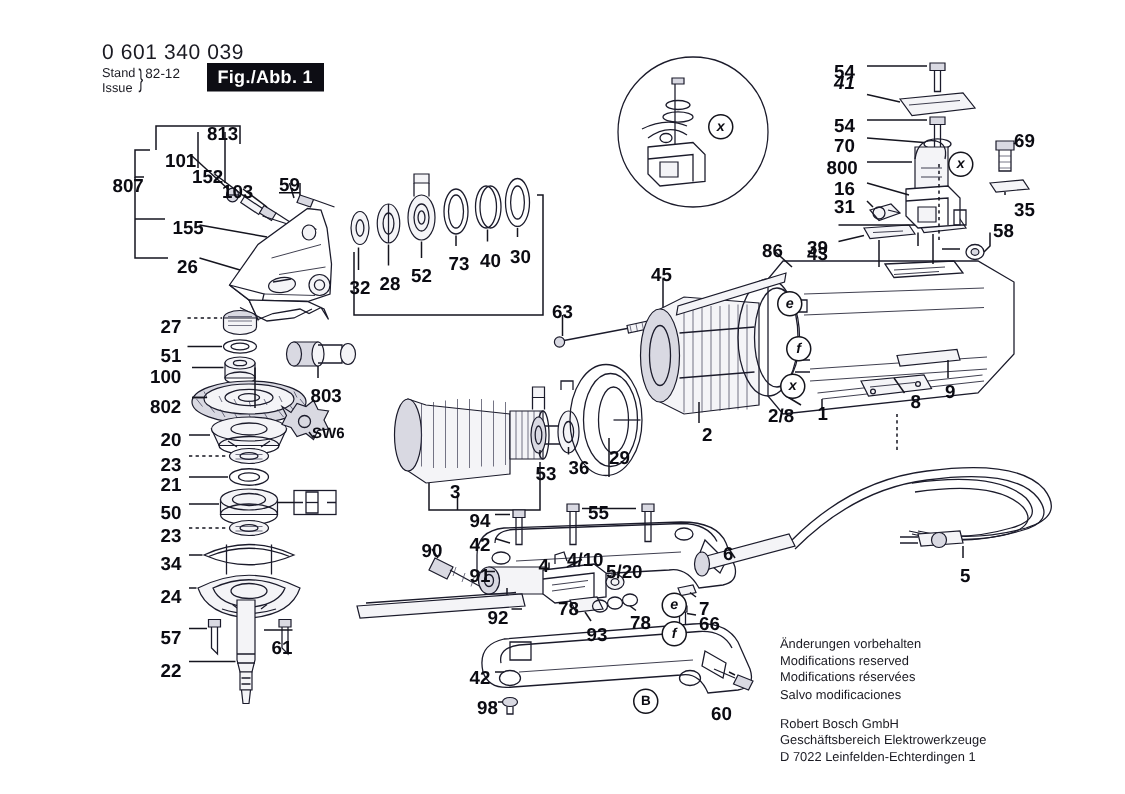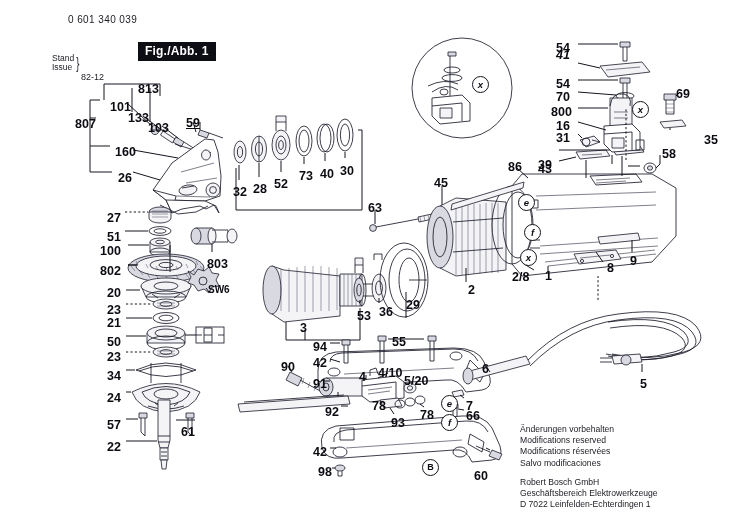--- a/index.html
+++ b/index.html
@@ -6,28 +6,28 @@
   html,body{margin:0;padding:0;background:#ffffff;}
   body{
     font-family:"Liberation Sans", sans-serif;
     width:750px;height:529px;position:relative;overflow:hidden;
     color:#111118;
   }
   #sheet{position:absolute;inset:0;width:750px;height:529px;}
 
   
   .hdr-num{
-    position:absolute;left:68px;top:14px;font-size:10px;
+    position:absolute;left:68px;top:26px;font-size:14px;
     letter-spacing:.4px;color:#1a1a22;white-space:nowrap;
   }
-  .stand-wrap{position:absolute;left:52px;top:44px;display:flex;align-items:center;}
+  .stand-wrap{position:absolute;left:68px;top:44px;display:flex;align-items:flex-start;}
   .stand-words{display:flex;flex-direction:column;font-size:8.5px;line-height:9.5px;color:#1a1a22;}
   .stand-brace{font-size:17px;line-height:17px;margin:0 1px 0 1px;color:#1a1a22;
     transform:scaleX(.55);}
-  .stand-date{font-size:9px;color:#1a1a22;margin-left:-1px;margin-top:28px;}
+  .stand-date{font-size:9px;color:#1a1a22;margin-left:-1px;}
   .figtag{
     position:absolute;left:138px;top:42px;background:#0d0d14;color:#ffffff;
     font-size:12px;font-weight:bold;padding:2px 7px 3px 7px;letter-spacing:.2px;
     white-space:nowrap;
   }
 
   
   .footer{position:absolute;left:520px;top:424px;font-size:8.6px;line-height:11.2px;color:#1a1a22;}
   .footer .blk2{margin-top:8px;}
   .footer div{white-space:nowrap;}
@@ -544,23 +544,23 @@
       <path class="art-nf" d="M600 358 l12 0 M600 362 l12 0"></path>
       <ellipse class="art-dk" cx="626" cy="360" rx="5" ry="5"></ellipse>
       <path class="ln" d="M642 364 L642 372"></path>
     </g>
   </svg>
 
   <div id="labels">
       <div class="lbl" style="left: 75px; top: 118px;">807</div>
       <div class="lbl" style="left: 138px; top: 83px;">813</div>
       <div class="lbl" style="left: 110px; top: 101px;">101</div>
-      <div class="lbl" style="left: 128px; top: 112px;">133</div>
+      <div class="lbl" style="left: 128px; top: 112px;">152</div>
       <div class="lbl" style="left: 148px; top: 122px;">103</div>
-      <div class="lbl" style="left: 115px; top: 146px;">160</div>
+      <div class="lbl" style="left: 115px; top: 146px;">155</div>
       <div class="lbl" style="left: 118px; top: 172px;">26</div>
       <div class="lbl" style="left: 186px; top: 117px; text-decoration: underline;">59</div>
       <div class="lbl" style="left: 233px; top: 186px;">32</div>
       <div class="lbl" style="left: 253px; top: 183px;">28</div>
       <div class="lbl" style="left: 274px; top: 178px;">52</div>
       <div class="lbl" style="left: 299px; top: 170px;">73</div>
       <div class="lbl" style="left: 320px; top: 168px;">40</div>
       <div class="lbl" style="left: 340px; top: 165px;">30</div>
       <div class="lbl" style="left: 107px; top: 212px;">27</div>
       <div class="lbl" style="left: 107px; top: 231px;">51</div>
@@ -593,21 +593,21 @@
       <div class="lbl" style="left: 607px; top: 262px;">8</div>
       <div class="lbl" style="left: 630px; top: 255px;">9</div>
       <div class="lbl" style="left: 556px; top: 42px;">54</div>
       <div class="lbl" style="left: 556px; top: 49px; font-style: italic;">41</div>
       <div class="lbl" style="left: 556px; top: 78px;">54</div>
       <div class="lbl" style="left: 556px; top: 91px;">70</div>
       <div class="lbl" style="left: 551px; top: 106px;">800</div>
       <div class="lbl" style="left: 556px; top: 120px;">16</div>
       <div class="lbl" style="left: 556px; top: 132px;">31</div>
       <div class="lbl" style="left: 676px; top: 88px;">69</div>
-      <div class="lbl" style="left: 676px; top: 134px; margin-left: 28px;">35</div>
+      <div class="lbl" style="left: 676px; top: 134px;">35</div>
       <div class="lbl" style="left: 662px; top: 148px;">58</div>
       <div class="lbl" style="left: 313px; top: 341px;">94</div>
       <div class="lbl" style="left: 392px; top: 336px;">55</div>
       <div class="lbl" style="left: 313px; top: 357px;">42</div>
       <div class="lbl" style="left: 281px; top: 361px;">90</div>
       <div class="lbl" style="left: 313px; top: 378px; text-align: center;">91</div>
       <div class="lbl" style="left: 359px; top: 371px;">4</div>
       <div class="lbl" style="left: 378px; top: 367px;">4/10</div>
       <div class="lbl" style="left: 404px; top: 375px;">5/20</div>
       <div class="lbl" style="left: 482px; top: 363px;">6</div>

